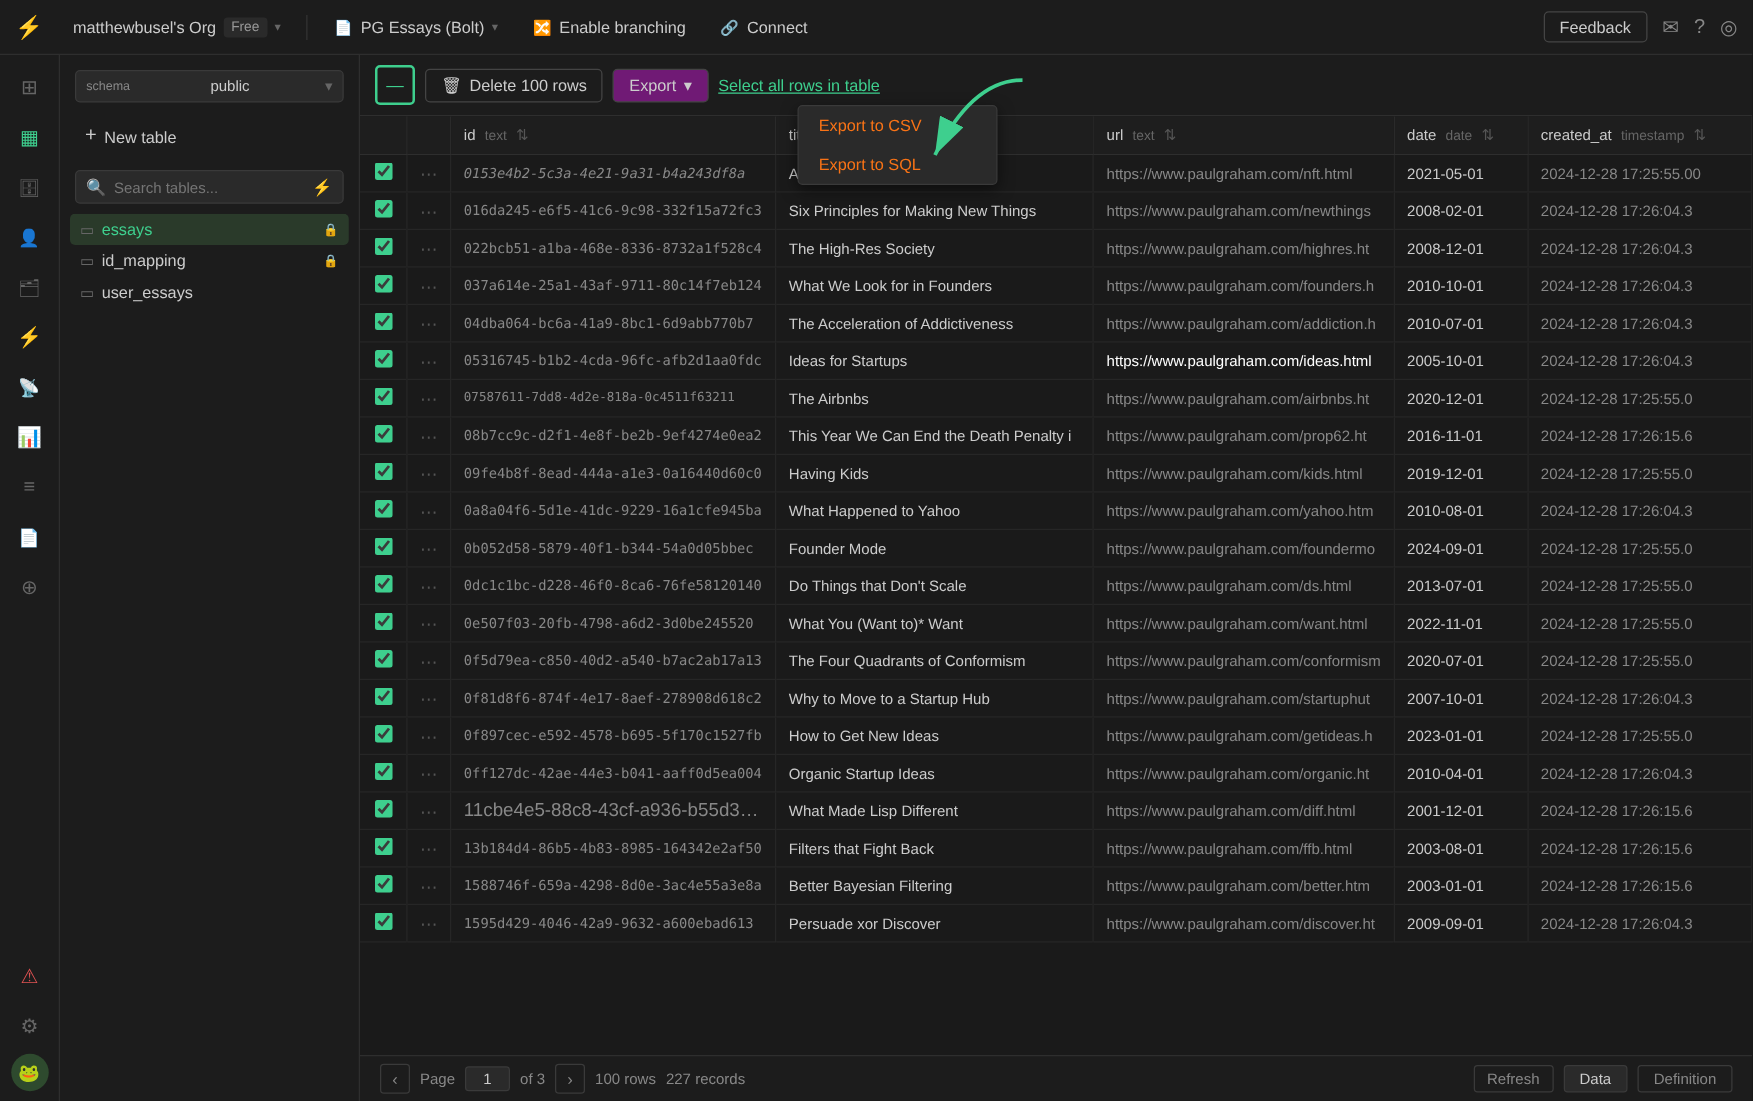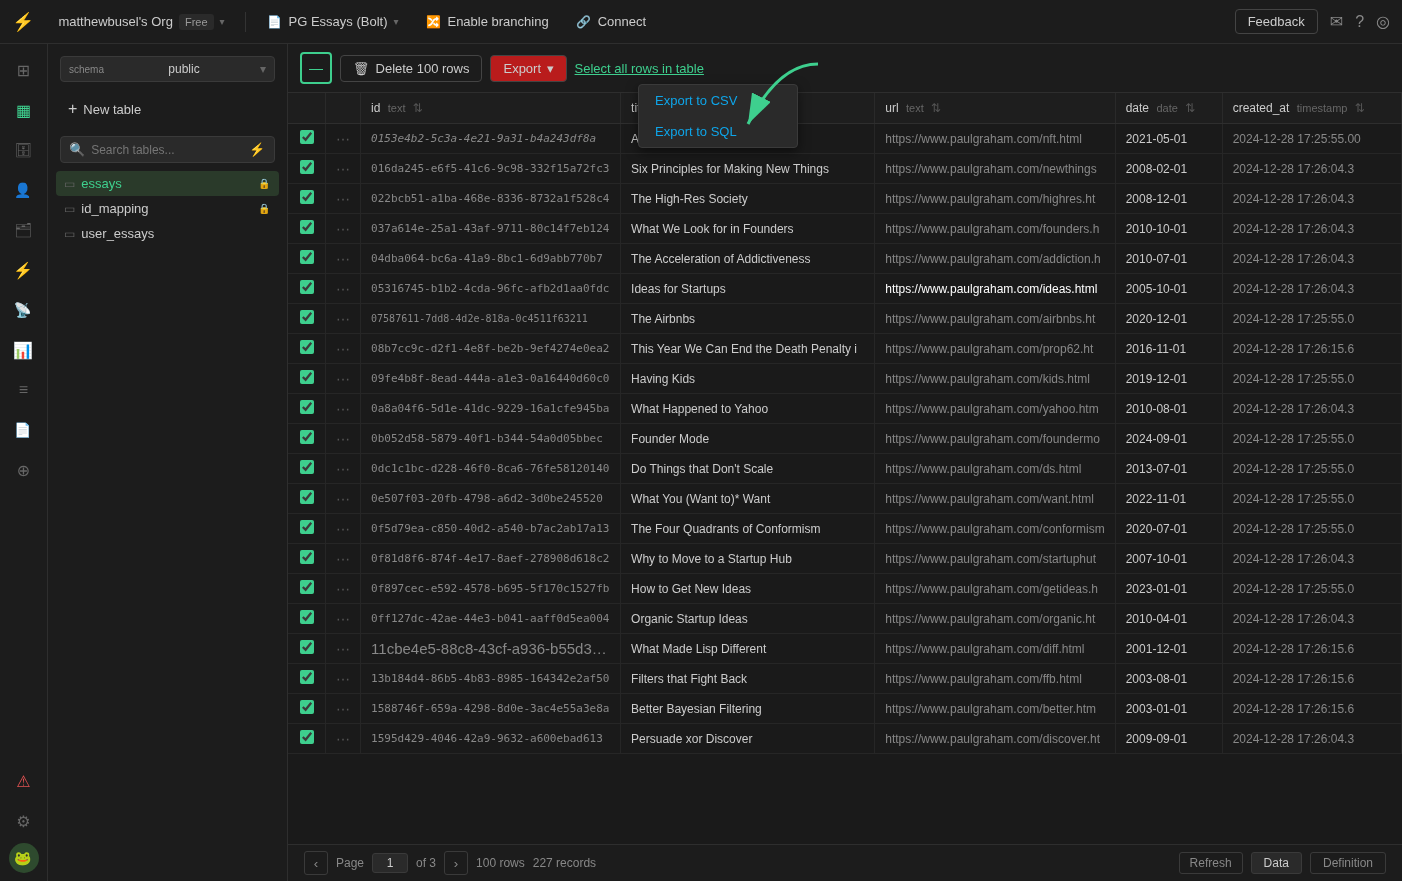--- a/index.html
+++ b/index.html
@@ -141,34 +141,34 @@
       background: transparent; border: 1px solid #444;
       color: #ccc; padding: 5px 12px; border-radius: 4px;
       cursor: pointer; font-size: 13px;
     }
     .export-btn {
       display: flex; align-items: center; gap: 6px;
       background: #2a2a2a; border: 1px solid #444;
       color: #ccc; padding: 5px 12px; border-radius: 4px;
       cursor: pointer; font-size: 13px; position: relative;
     }
-    .export-btn.active { background: #b91c1c; }
+    .export-btn.active { background: #701a75; }
     .select-all-link { color: #3ecf8e; cursor: pointer; font-size: 13px; text-decoration: underline; }
 
     
     .export-dropdown {
       position: absolute;
       top: 40px; left: 350px;
       background: #2a2a2a; border: 1px solid #3a3a3a;
       border-radius: 4px; z-index: 100;
       box-shadow: 0 4px 12px rgba(0,0,0,0.5);
       min-width: 160px;
     }
     .dropdown-item {
-      padding: 8px 16px; cursor: pointer; color: #0ea5e9; font-size: 13px;
+      padding: 8px 16px; cursor: pointer; color: #f97316; font-size: 13px;
     }
 
     
     .arrow-svg {
       position: absolute;
       top: 10px; left: 430px;
       z-index: 200;
       pointer-events: none;
     }
 

